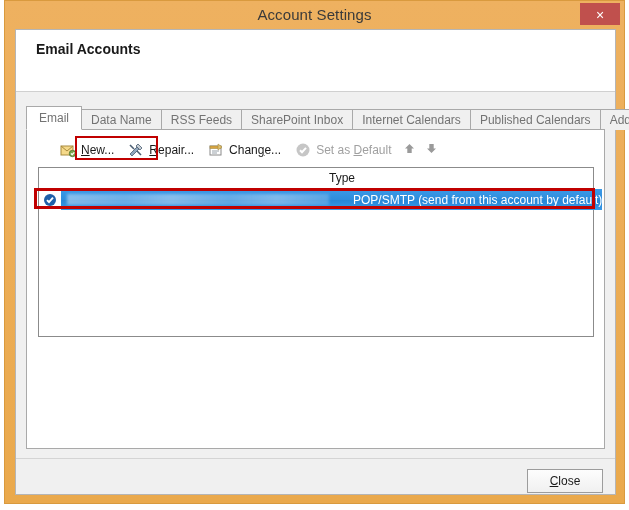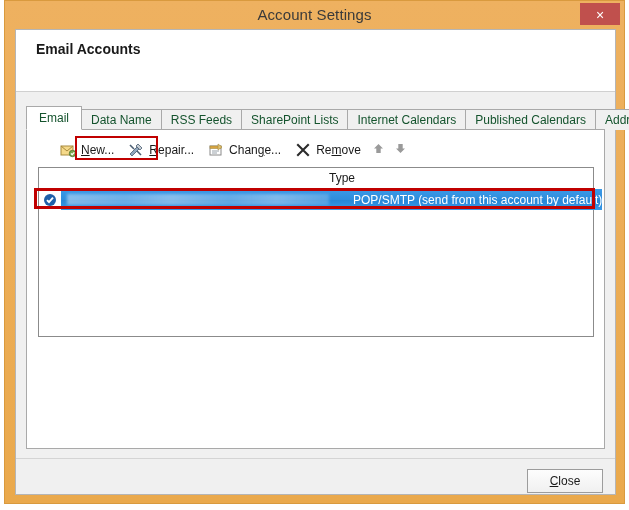--- a/index.html
+++ b/index.html
@@ -112,21 +112,21 @@
     top: 76px;
     height: 24px;
     display: flex;
     align-items: flex-end;
   }
   .tab {
     height: 21px;
     line-height: 21px;
     padding: 0 9px;
     font-size: 12px;
-    color: #14532d;
+    color: #737373;
     background: #f0f0f0;
     border: 1px solid #a9a9a9;
     border-bottom: none;
     margin-right: -1px;
     box-sizing: border-box;
     cursor: pointer;
     white-space: nowrap;
     position: relative;
     z-index: 1;
   }
@@ -393,21 +393,21 @@
     <div class="client">
 
       <div class="header-panel">
         <div class="header-title">Email Accounts</div>
       </div>
 
       <div class="tabstrip">
         <div class="tab active">Email</div>
         <div class="tab">Data Name</div>
         <div class="tab">RSS Feeds</div>
-        <div class="tab">SharePoint Lists</div>
+        <div class="tab">SharePoint Inbox</div>
         <div class="tab">Internet Calendars</div>
         <div class="tab">Published Calendars</div>
         <div class="tab">Address Books</div>
       </div>
 
       <div class="tabpage">
 
         <div class="toolbar">
 
           <div class="tb-item">
@@ -439,29 +439,30 @@
               <svg width="16" height="16" viewBox="0 0 16 16">
                 <rect x="2" y="4" width="11" height="9" fill="#ffffff" stroke="#8a8a8a" stroke-width="1"></rect>
                 <rect x="2" y="4" width="11" height="2.5" fill="#d9a441" stroke="#a98c3e" stroke-width="0.6"></rect>
                 <path d="M4 9 h7 M4 11 h5" stroke="#9aa3ab" stroke-width="1"></path>
                 <path d="M10 2 l4 3 l-4 3 Z" fill="#e0c271" stroke="#a98c3e" stroke-width="0.6"></path>
               </svg>
             </span>
             <span class="tb-label"><span>Chan</span><u>g</u><span>e...</span></span>
           </div>
 
-
-          <div class="tb-item">
+          <div class="tb-item disabled">
             <span class="tb-ico">
               <svg width="16" height="16" viewBox="0 0 16 16">
-                <path d="M3 3 L13 13 M13 3 L3 13" stroke="#2b2b2b" stroke-width="2.1" stroke-linecap="square"></path>
+                <circle cx="8" cy="8" r="6.5" fill="#c6c6c6"></circle>
+                <path d="M5 8.2 l2 2 l4 -4.4" fill="none" stroke="#ffffff" stroke-width="2"></path>
               </svg>
             </span>
-            <span class="tb-label"><span>Re</span><u>m</u><span>ove</span></span>
-          </div>
+            <span class="tb-label"><span>Set as </span><u>D</u><span>efault</span></span>
+          </div>
+
 
           <div class="tb-arrow">
             <span>
               <svg width="13" height="13" viewBox="0 0 13 13">
                 <path d="M6.5 2 L11 6.5 L8.7 6.5 L8.7 11 L4.3 11 L4.3 6.5 L2 6.5 Z" fill="#9a9a9a"></path>
               </svg>
             </span>
           </div>
 
           <div class="tb-arrow">

